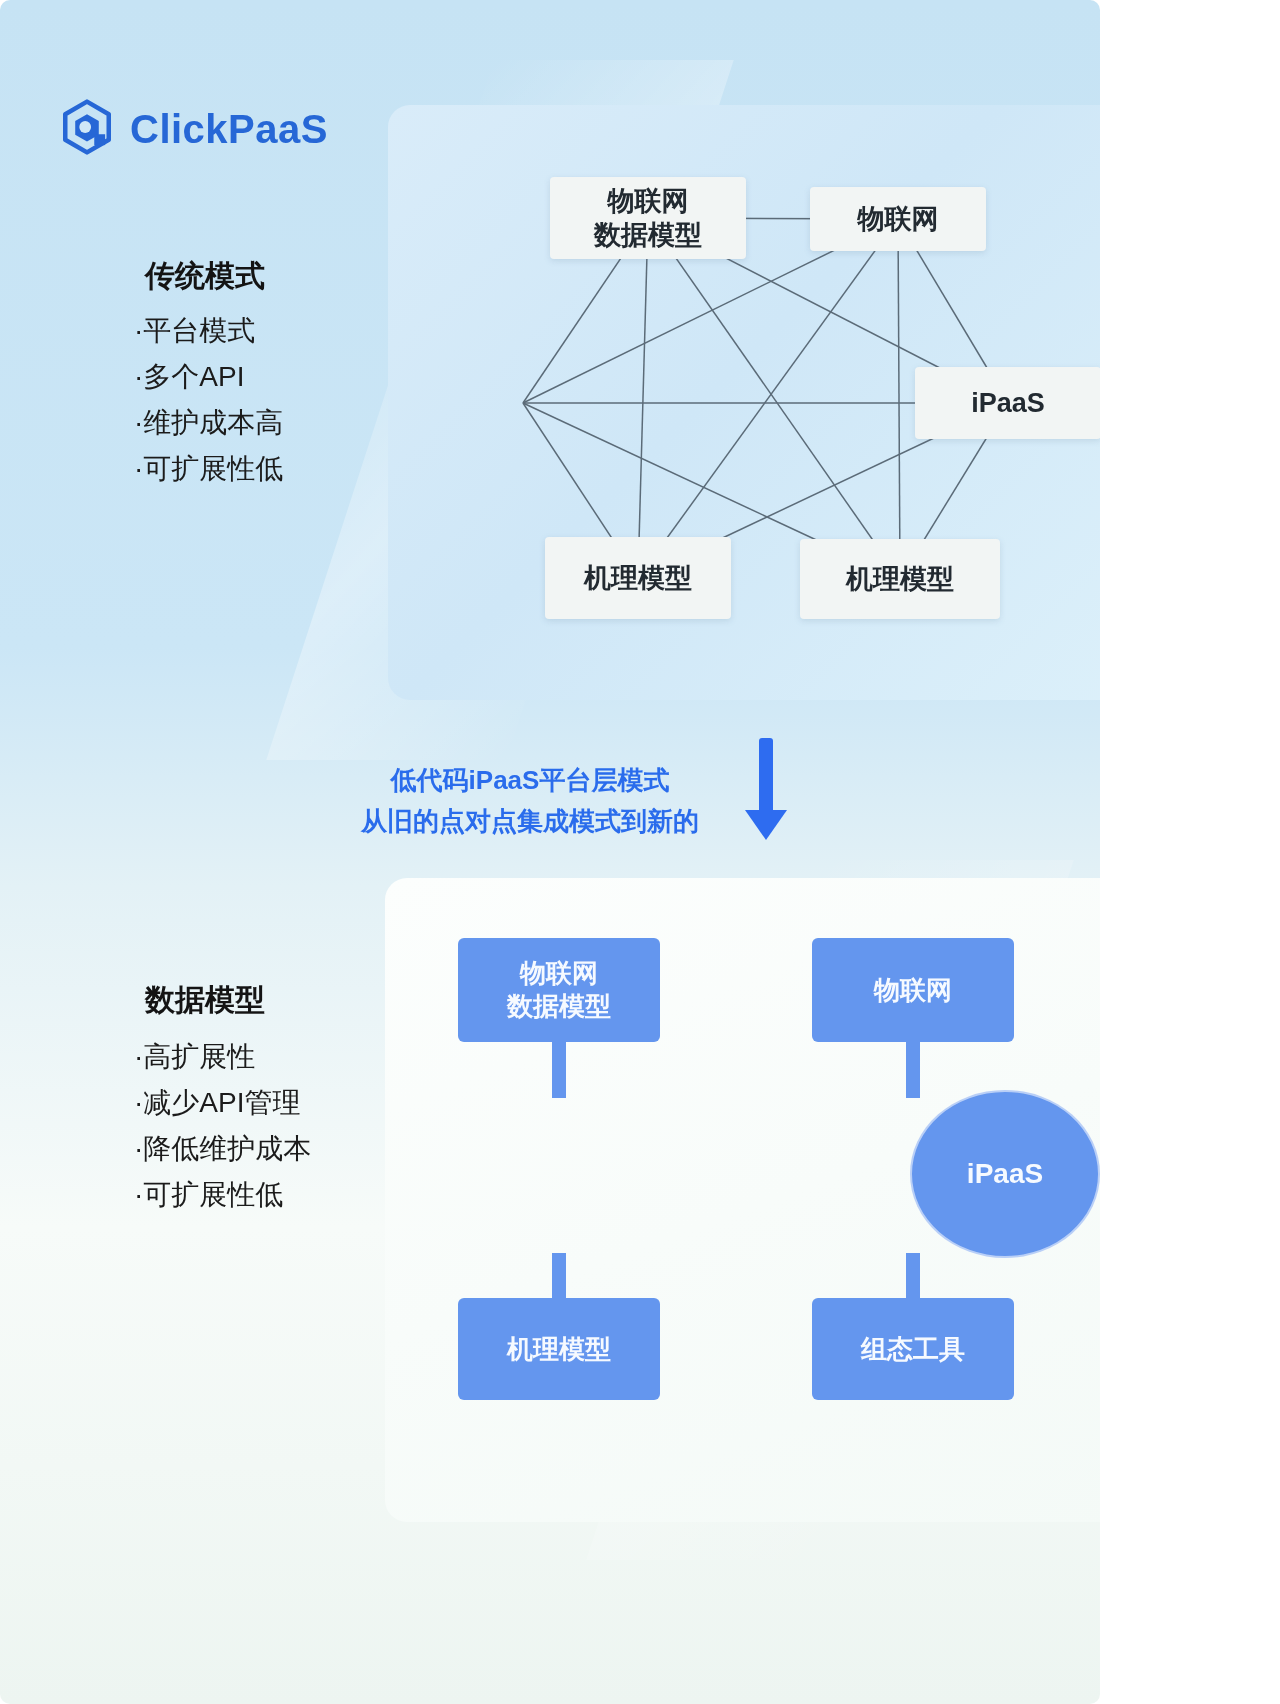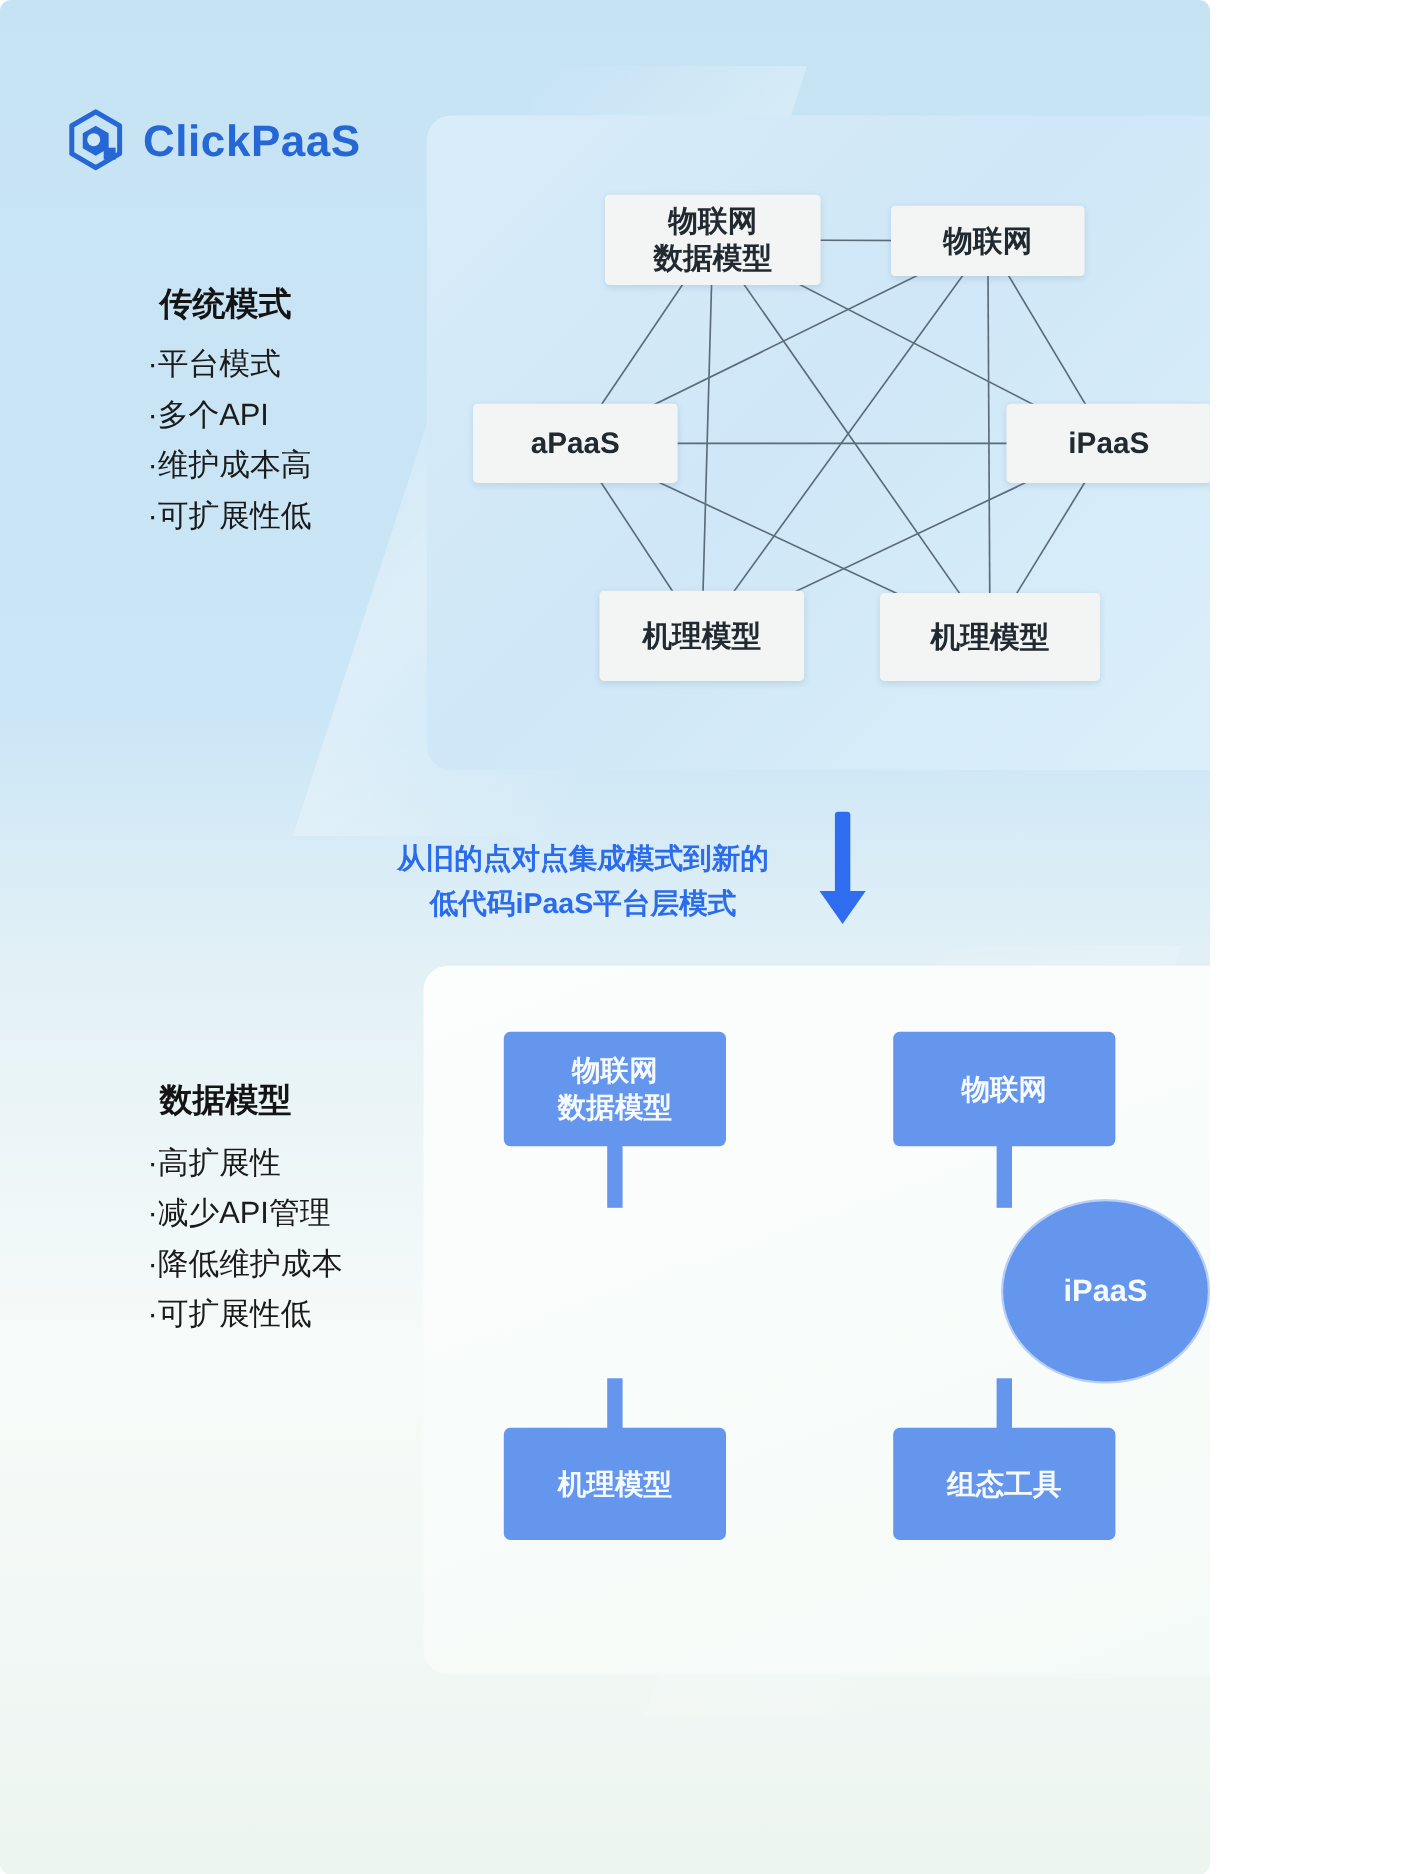--- a/index.html
+++ b/index.html
@@ -104,29 +104,28 @@
         <line x1="510" y1="114" x2="512" y2="474" stroke="#5b6b78" stroke-width="1.5"></line>
         <line x1="135" y1="298" x2="620" y2="298" stroke="#5b6b78" stroke-width="1.5"></line>
         <line x1="135" y1="298" x2="250" y2="473" stroke="#5b6b78" stroke-width="1.5"></line>
         <line x1="135" y1="298" x2="512" y2="474" stroke="#5b6b78" stroke-width="1.5"></line>
         <line x1="620" y1="298" x2="250" y2="473" stroke="#5b6b78" stroke-width="1.5"></line>
         <line x1="620" y1="298" x2="512" y2="474" stroke="#5b6b78" stroke-width="1.5"></line>
       </svg>
     <div class="t-node n-iot-dm">物联网
 数据模型</div>
     <div class="t-node n-iot">物联网</div>
-    <div class="t-node n-apaas">aPaaS</div>
     <div class="t-node n-ipaas">iPaaS</div>
     <div class="t-node n-mech-l">机理模型</div>
     <div class="t-node n-mech-r">机理模型</div>
   </div>
 
   <div class="trans-text">
+    <div>低代码iPaaS平台层模式</div>
     <div>从旧的点对点集成模式到新的</div>
-    <div>低代码iPaaS平台层模式</div>
   </div>
   <div class="arrow-shaft"></div>
   <div class="arrow-head"></div>
 
   <div class="sec-title t2-title">数据模型</div>
   <div class="bullets t2-bullets">
     <div>·高扩展性</div>
     <div>·减少API管理</div>
     <div>·降低维护成本</div>
     <div>·可扩展性低</div>

